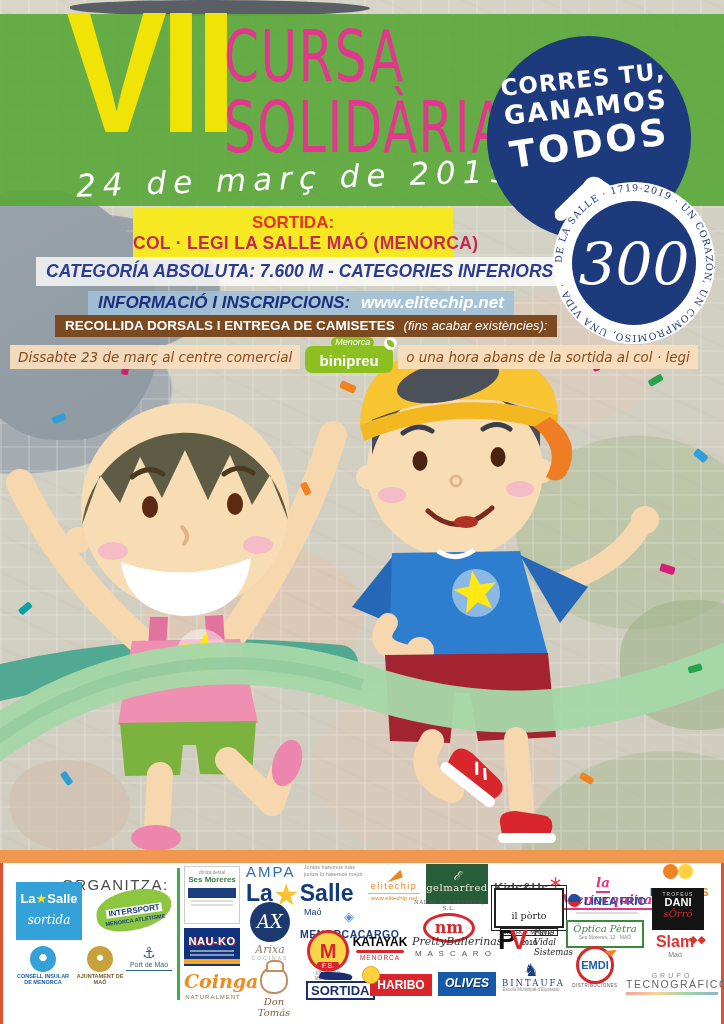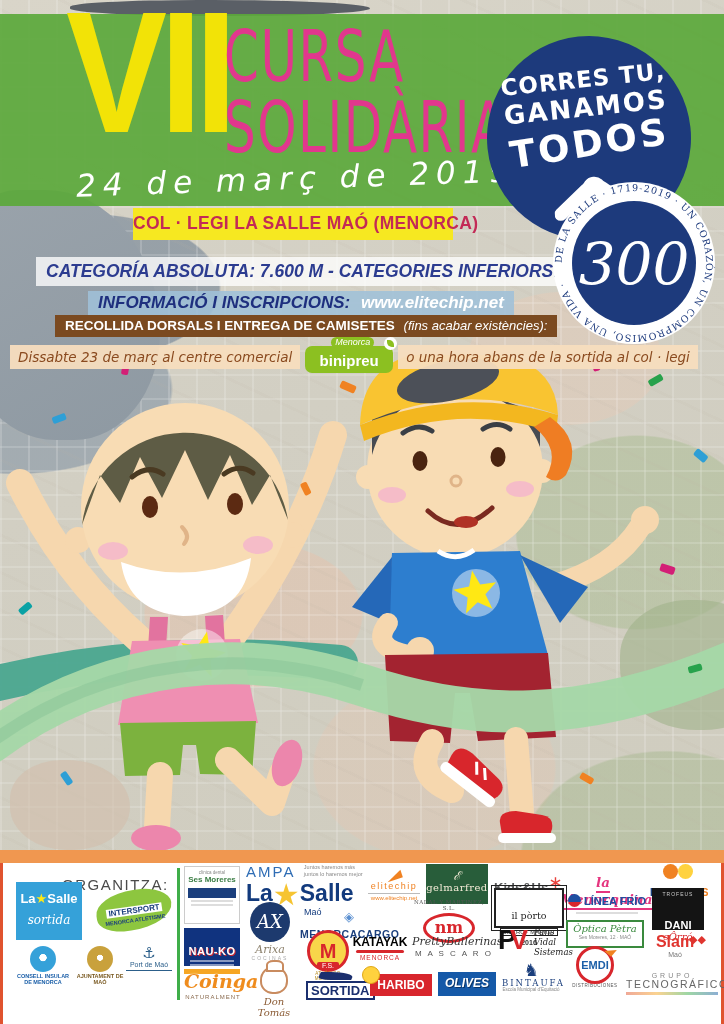--- a/index.html
+++ b/index.html
@@ -108,21 +108,21 @@
   .portmao{left:126px;top:96px;width:46px;font-size:7px;color:#2c5f8a;}
   .portmao .anchor{font-family:"DejaVu Sans",sans-serif;font-size:15px;color:#2c5f8a;line-height:1;}
   .portmao .rule{border-top:1px solid #2c5f8a;margin:2px 0;}
 
   .sesmoreres{left:184px;top:16px;width:56px;height:58px;background:#fff;border:1px solid #ccc;
     box-sizing:border-box;padding-top:4px;}
   .sesmoreres .t{font-size:4.5px;color:#888;}
   .sesmoreres .n{font-size:8px;color:#3a7d44;font-weight:700;}
   .sesmoreres .bar{margin:4px 3px 0;height:10px;background:#1b3f7d;}
   .sesmoreres .ln{margin:2px 6px 0;height:2px;background:#ddd;}
-  .nauko{left:184px;top:78px;width:56px;height:38px;background:#10337f;box-sizing:border-box;padding-top:18px;}
+  .nauko{left:184px;top:78px;width:56px;height:38px;background:#10337f;box-sizing:border-box;padding-top:8px;}
   .nauko .n{color:#fff;font-weight:700;font-size:11px;text-shadow:1px 1px 0 #d8262c;letter-spacing:.5px;}
   .nauko .ln{margin:2px 6px 0;height:2px;background:rgba(255,255,255,.5);}
   .nauko .url{margin-top:3px;height:5px;background:#f6a623;}
   .coinga{left:184px;top:122px;width:58px;}
   .coinga .n{font-family:"DejaVu Serif",serif;font-style:italic;font-weight:700;font-size:19px;
     color:#ef8c1d;text-shadow:0 0 2px #fff;}
   .coinga .sub{font-size:6px;color:#8a6b4f;letter-spacing:1px;margin-top:2px;}
 
   .ampa{left:246px;top:14px;width:118px;text-align:left;}
   .ampa .pre{color:#2f6db5;font-size:15px;letter-spacing:2px;}
@@ -169,21 +169,21 @@
   .ilporto .bm{font-size:6px;border:1px solid #222;display:inline-block;padding:0 2px;margin-top:2px;}
   .ilporto .yr{font-size:7px;font-weight:700;margin-top:1px;}
   .lineafrio{left:568px;top:42px;width:78px;}
   .lineafrio .ic{display:inline-block;width:13px;height:13px;border-radius:50%;
     background:linear-gradient(180deg,#1e4fa1 65%,#d8262c 65%);vertical-align:-2px;margin-right:3px;}
   .lineafrio .n{color:#1e4fa1;font-weight:700;font-size:11px;}
   .lineafrio .ln{margin:3px 8px 0;height:2px;background:#ddd;}
   .dani{left:652px;top:38px;width:52px;height:42px;background:#141414;color:#fff;
     box-sizing:border-box;padding-top:4px;}
   .dani .pre{font-size:5px;letter-spacing:1px;color:#ccc;}
-  .dani .n{font-weight:700;font-size:11px;color:#fff;margin-top:23px;}
+  .dani .n{font-weight:700;font-size:11px;color:#fff;}
   .dani .script{font-family:"DejaVu Serif",serif;font-style:italic;color:#d8262c;font-size:10px;}
 
   .atletico{left:302px;top:80px;width:52px;}
   .atletico .circ{width:42px;height:42px;margin:0 auto;border-radius:50%;background:#f8d64a;
     border:3px solid #d8262c;box-sizing:border-box;color:#d8262c;font-weight:700;font-size:20px;line-height:37px;}
   .atletico .fs{margin:-10px auto 0;width:22px;background:#d8262c;color:#fff;font-size:7px;border-radius:2px;position:relative;}
   .atletico .arc{font-size:4.5px;color:#b5891e;margin-top:3px;letter-spacing:.5px;}
   .katayak{left:352px;top:86px;width:56px;}
   .katayak .n{color:#000000;font-weight:700;font-size:12px;}
   .katayak .swash{height:3px;background:#d8262c;border-radius:2px;margin:1px 4px 2px;}
@@ -282,20 +282,21 @@
           <path id="rim" d="M83,83 m-72,0 a72,72 0 1,1 144,0 a72,72 0 1,1 -144,0"></path>
         </defs>
       <text font-family="DejaVu Serif,serif" font-size="9.5" fill="#1d3a7c" letter-spacing="1">
         <textPath href="#rim" xlink:href="#rim">DE LA SALLE · 1719-2019 · UN CORAZÓN, UN COMPROMISO, UNA VIDA ·</textPath>
       </text>
       <text x="83" y="104" text-anchor="middle" font-family="DejaVu Serif,serif" font-style="italic" font-size="58" fill="#ffffff">300</text>
     </svg>
   </div>
 
   <div class="banner bn-sortida">
+    <div class="l1">SORTIDA:</div>
     <div class="l2">COL · LEGI LA SALLE MAÓ (MENORCA)</div>
   </div>
   <div class="banner bn-cat">CATEGORÍA ABSOLUTA: 7.600 M - CATEGORIES INFERIORS: CIRCUIT</div>
   <div class="banner bn-info">
     <span class="lab">INFORMACIÓ I INSCRIPCIONS:</span>
     <span class="url">www.elitechip.net</span>
   </div>
   <div class="banner bn-rec">
     <span class="main">RECOLLIDA DORSALS I ENTREGA DE CAMISETES</span>
     <span class="note">(fins acabar existències):</span>

